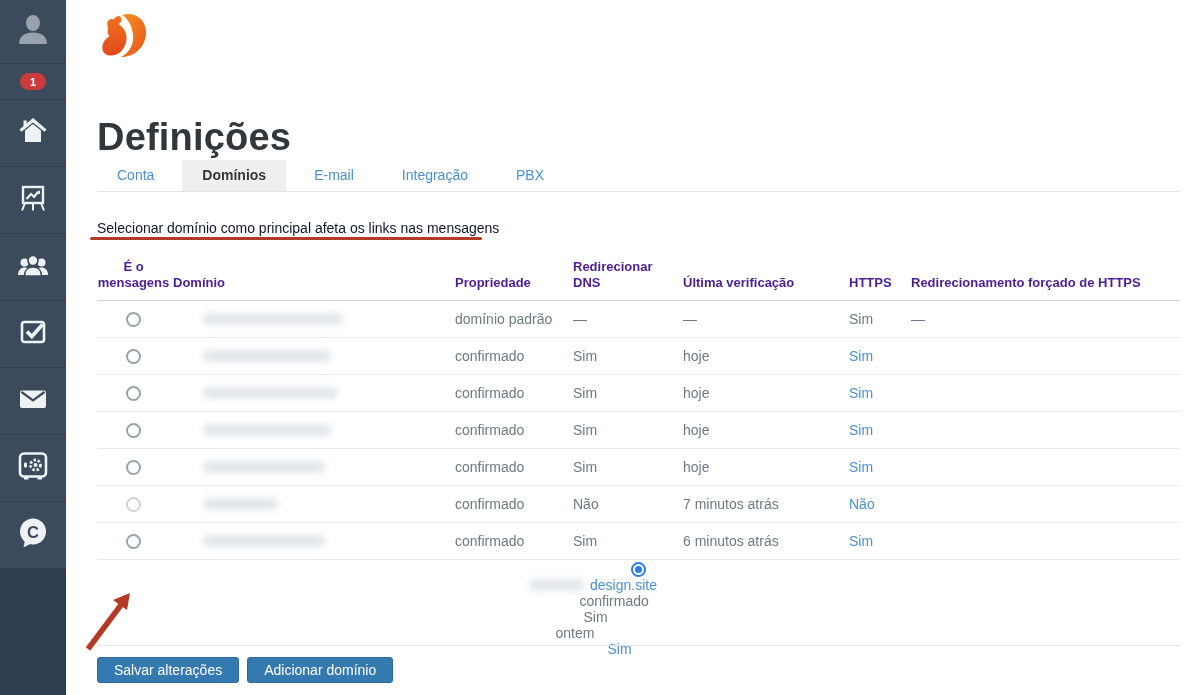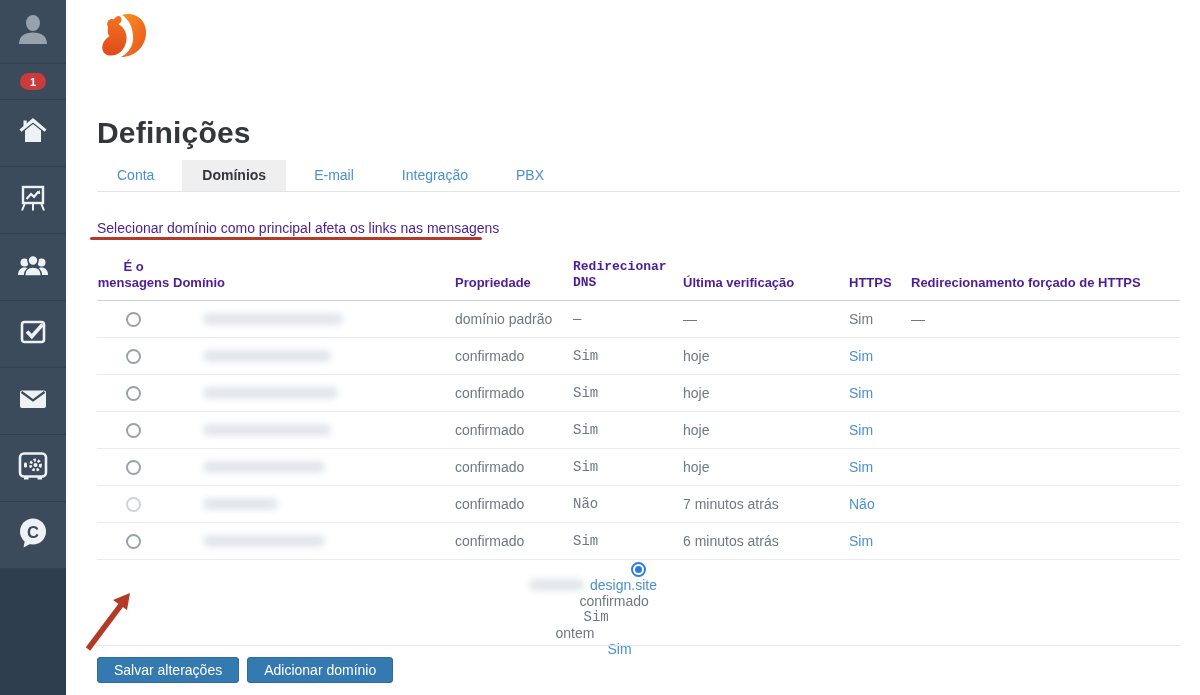--- a/index.html
+++ b/index.html
@@ -25,53 +25,53 @@
   .badge-pill {
     background:#cb3b3b; color:#fff; font-size:11px; font-weight:bold;
     min-width:26px; height:17px; border-radius:9px;
     display:flex; align-items:center; justify-content:center; padding:0 4px;
   }
   
   .content { position:absolute; left:66px; top:0; width:1134px; height:695px; }
   .logo { position:absolute; left:29px; top:10px; width:54px; height:56px; cursor:pointer; }
   .page-title {
     position:absolute; left:31px; top:116px;
-    font-size:30px; font-weight:bold; color:#32373c; letter-spacing:0.2px;
+    font-size:38px; font-weight:bold; color:#32373c; letter-spacing:0.2px;
   }
   
   .tabs { position:absolute; left:31px; top:160px; display:flex; align-items:center; }
   .tab {
     display:block; padding:0 20px; height:31px; line-height:31px;
     font-size:14px; color:#4a90d2; text-decoration:none; margin-right:8px;
     white-space:nowrap; cursor:pointer;
   }
   .tab.active { background:#efefef; color:#32373c; font-weight:bold; cursor:default; }
   .tabs-divider {
     position:absolute; left:31px; top:191px; width:1083px; height:1px; background:#e2e5e8;
   }
   
   .note {
-    position:absolute; left:31px; top:220px; font-size:14px; color:#4c1d95;
+    position:absolute; left:31px; top:220px; font-size:14px; color:#0f172a;
   }
   .note-underline {
     position:absolute; left:24px; top:237px; width:392px; height:3px;
     background:#b23a26; border-radius:2px;
   }
   
   .dtable { position:absolute; left:31px; top:253px; width:1083px; }
   .thead { display:flex; align-items:flex-end; min-height:48px; padding-bottom:9px;
            border-bottom:1px solid #ccd1d5; }
   .th { font-size:13px; font-weight:bold; color:#4c1d95; line-height:16px; }
   .trow { display:flex; align-items:center; height:37px; border-bottom:1px solid #e9ebee; }
   .trow.no-border { border-bottom:none;flex-direction:column; }
   .td { font-size:14px; color:#6d7984; }
   .c1 { width:73px;  text-align:center; flex:0 0 auto; }
   .c2 { width:285px; flex:0 0 auto; }
   .c3 { width:118px; flex:0 0 auto; }
-  .c4 { width:110px; flex:0 0 auto;font-family:Liberation Mono, monospace; }
+  .c4 { width:110px; flex:0 0 auto; }
   .c5 { width:166px; flex:0 0 auto; }
   .c6 { width:62px;  flex:0 0 auto; }
   .c7 { width:269px; flex:0 0 auto; }
   .td.link, a.domain-link { color:#4a90d2; text-decoration:none; cursor:pointer; }
   
   .radio {
     display:inline-block; width:15px; height:15px; border:2px solid #98a2ab;
     border-radius:50%; position:relative; vertical-align:middle; cursor:pointer;
     background:#fff;
   }

